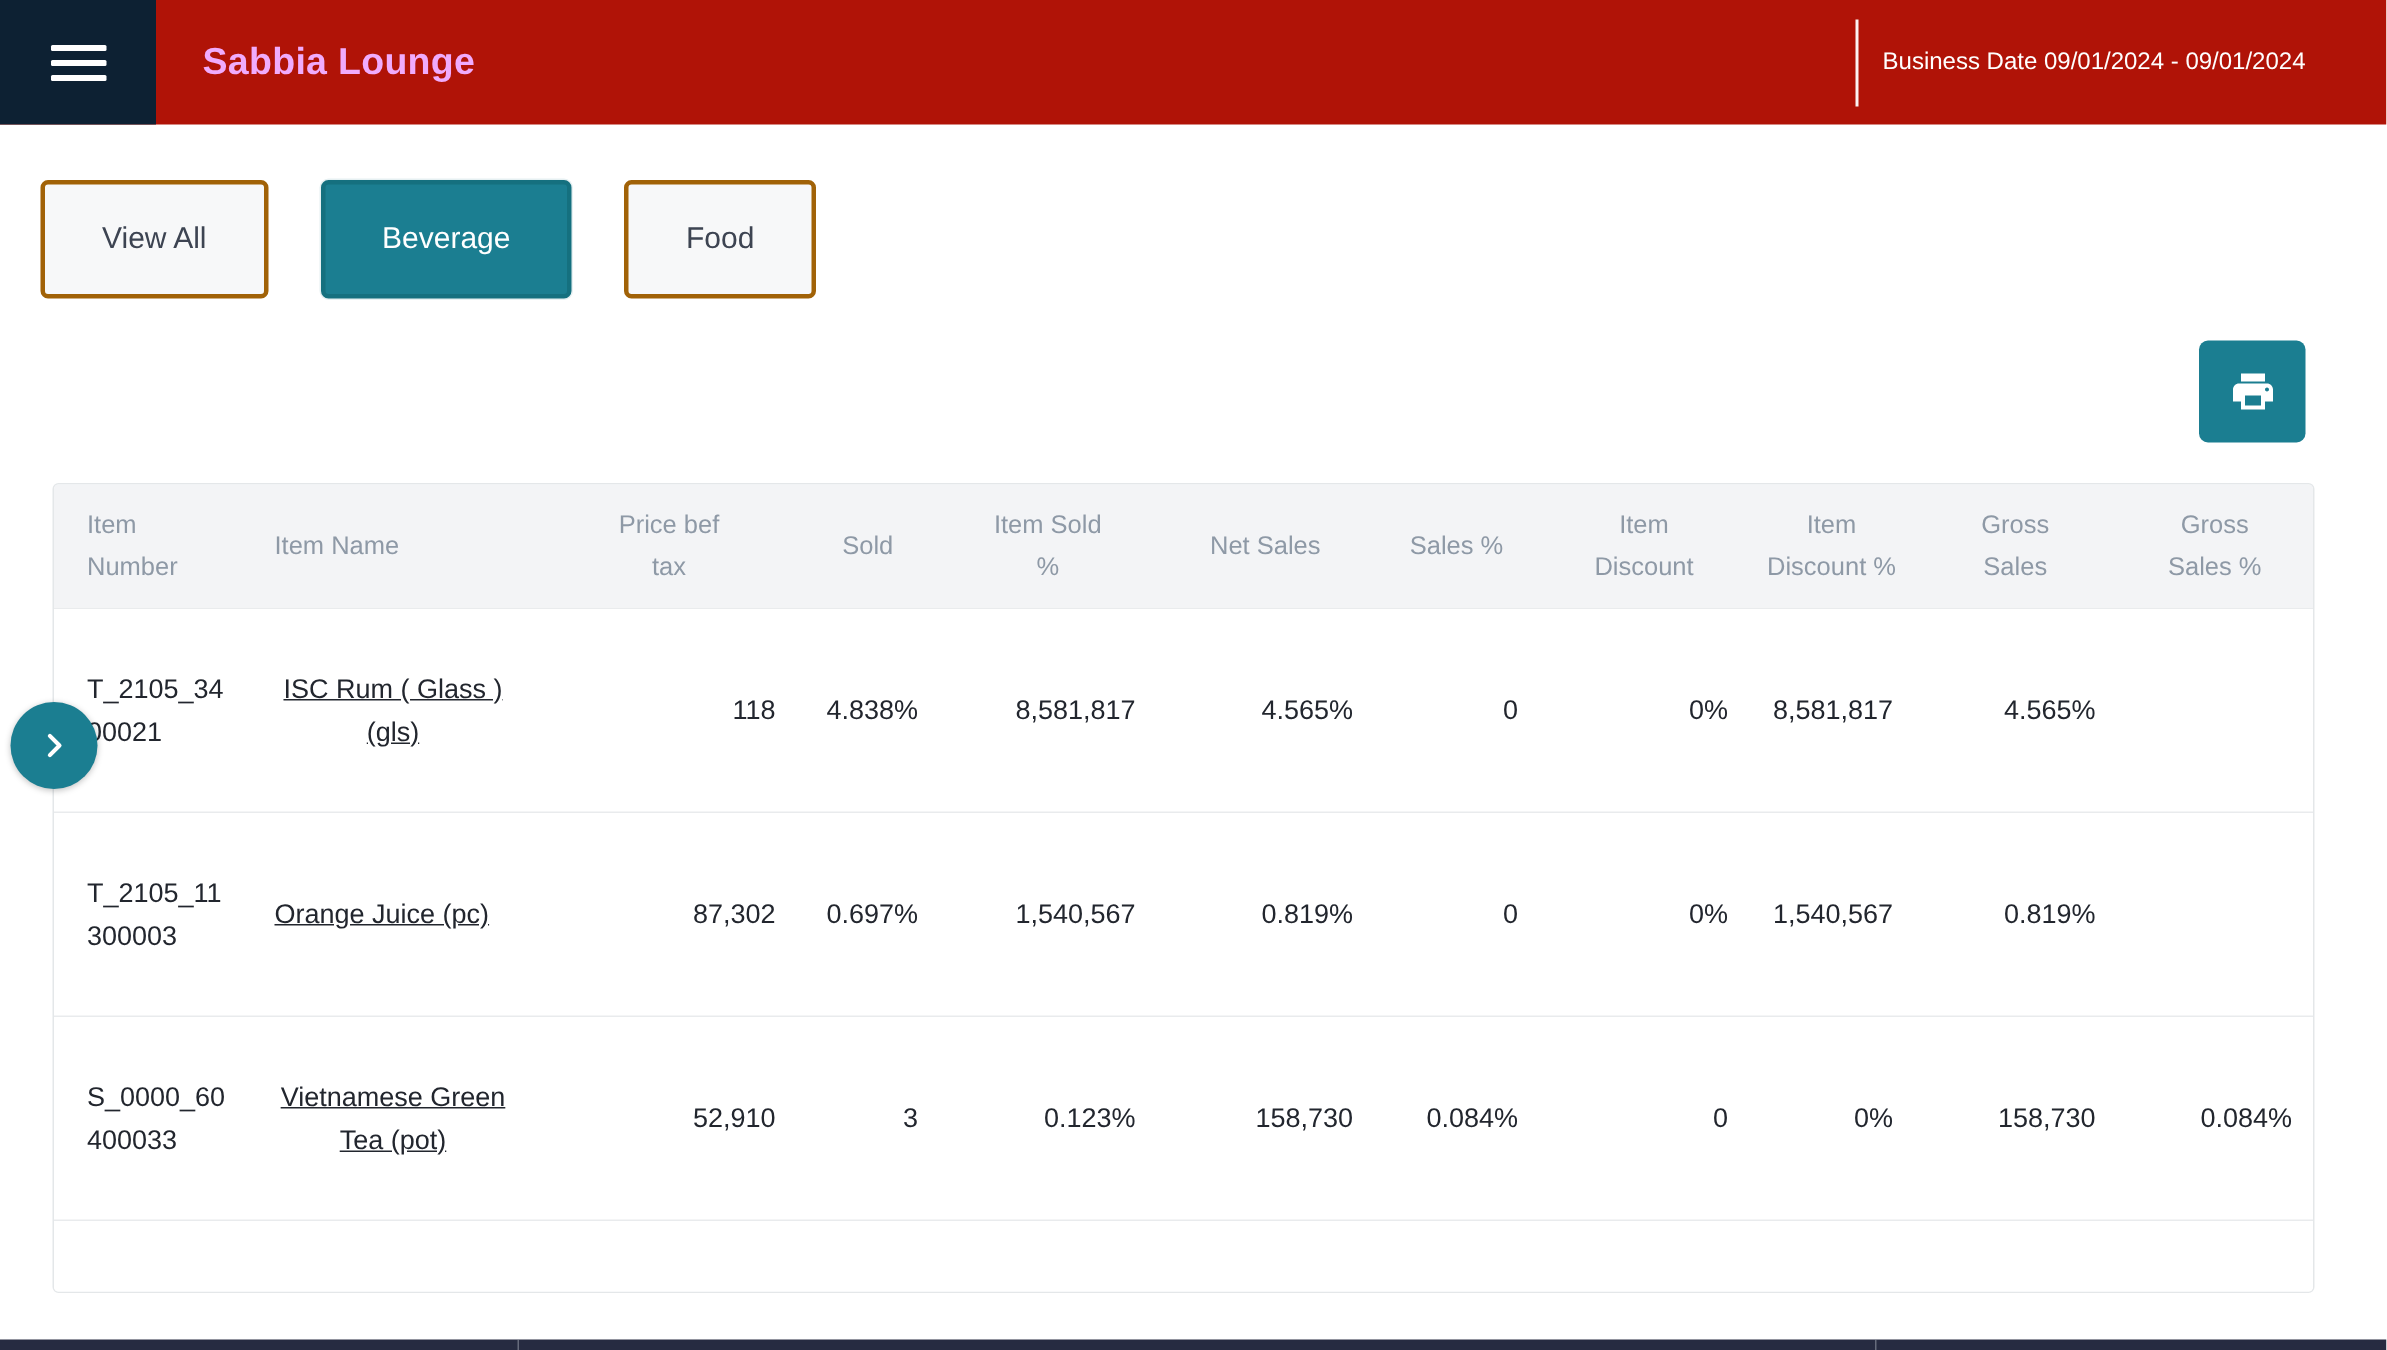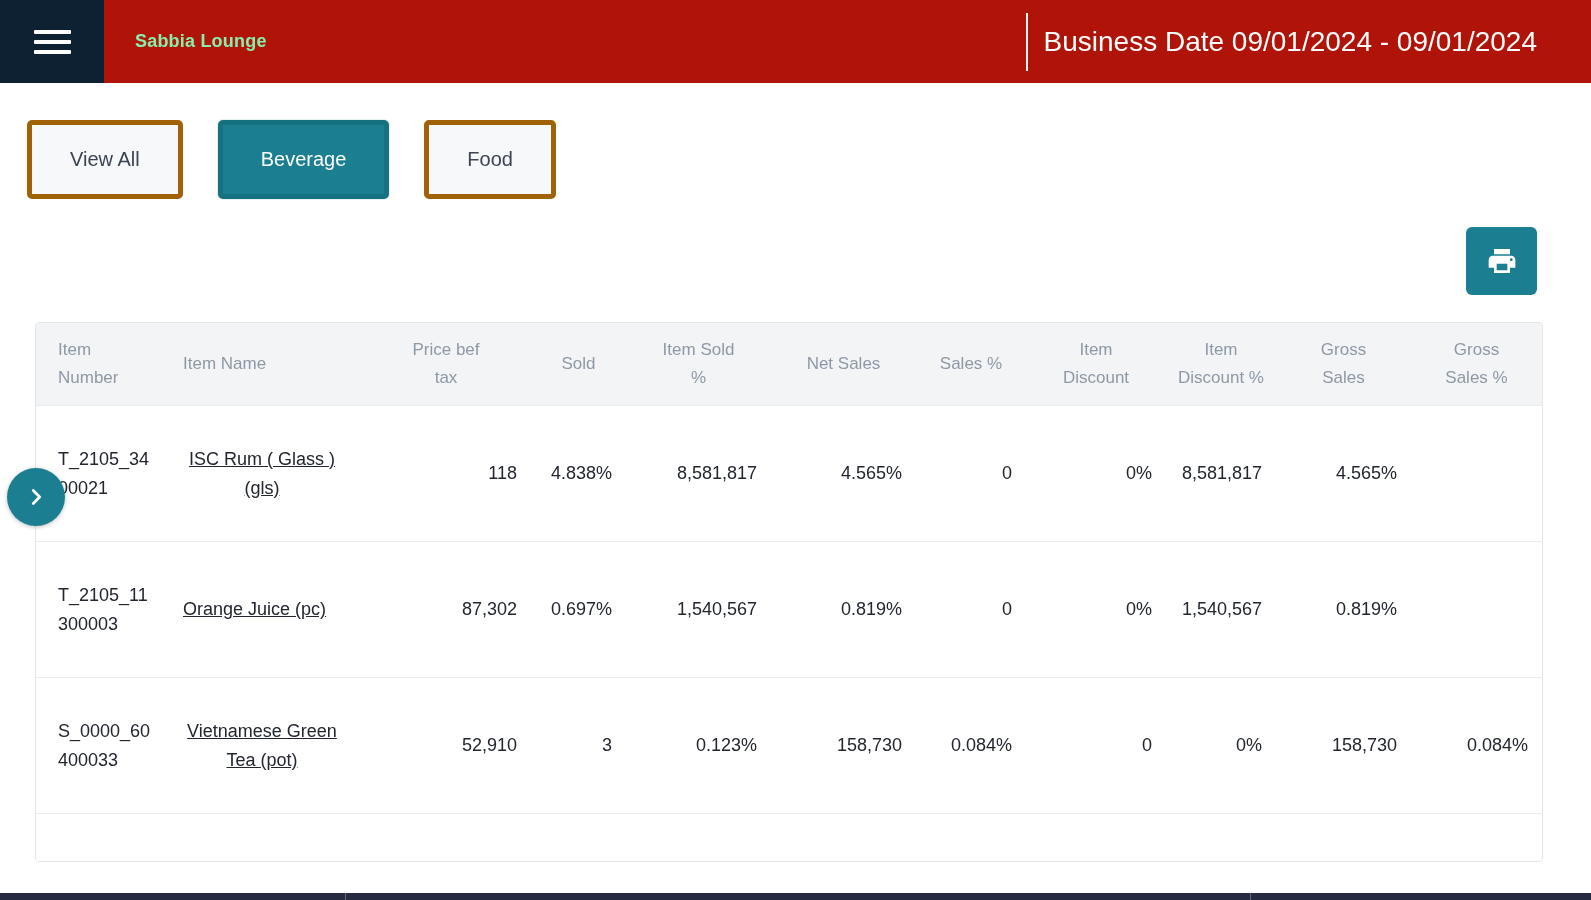--- a/index.html
+++ b/index.html
@@ -14,33 +14,33 @@
     position:absolute; top:0; left:0; width:1591px; height:83px;
     background:#b01307; display:flex; align-items:center;
   }
   .nav-square {
     width:104px; height:83px; background:#0d2133; flex:0 0 auto;
     display:flex; align-items:center; justify-content:center; cursor:pointer;
   }
   .hamburger { display:flex; flex-direction:column; gap:6px; }
   .hamburger span { display:block; width:37px; height:4px; background:#ffffff; border-radius:1px; }
   .app-title {
-    margin-left:31px; color:#86efac; font-size:18px; font-weight:700; letter-spacing:0.2px;
+    margin-left:31px; color:#f0abfc; font-size:25px; font-weight:700; letter-spacing:0.2px;
   }
   .appbar-right {
     margin-left:auto; display:flex; align-items:center; gap:16px; padding-right:54px;
   }
   .date-divider { width:2px; height:58px; background:rgba(255,255,255,0.95); }
-  .business-date { color:#ffffff; font-size:28px; font-weight:400; white-space:nowrap; }
+  .business-date { color:#ffffff; font-size:16px; font-weight:400; white-space:nowrap; }
 
   
   .filters { position:absolute; top:120px; left:27px; display:flex; gap:35px; }
   .filter-btn {
     height:79px; padding:0 38px; font-family:inherit; font-size:20px; color:#3d4452;
-    background:#f7f8f9; border:5px solid #a16207; border-radius:5px; cursor:pointer;
+    background:#f7f8f9; border:3px solid #a16207; border-radius:5px; cursor:pointer;
   }
   .filter-btn.active {
     background:#1b7e91; border-color:#15707f; color:#ffffff;
     box-shadow:0 0 0 1px #e6f0f2;
   }
 
   
   .print-btn {
     position:absolute; top:227px; right:54px; width:71px; height:68px;
     background:#1b7e91; border:none; border-radius:6px; cursor:pointer;

